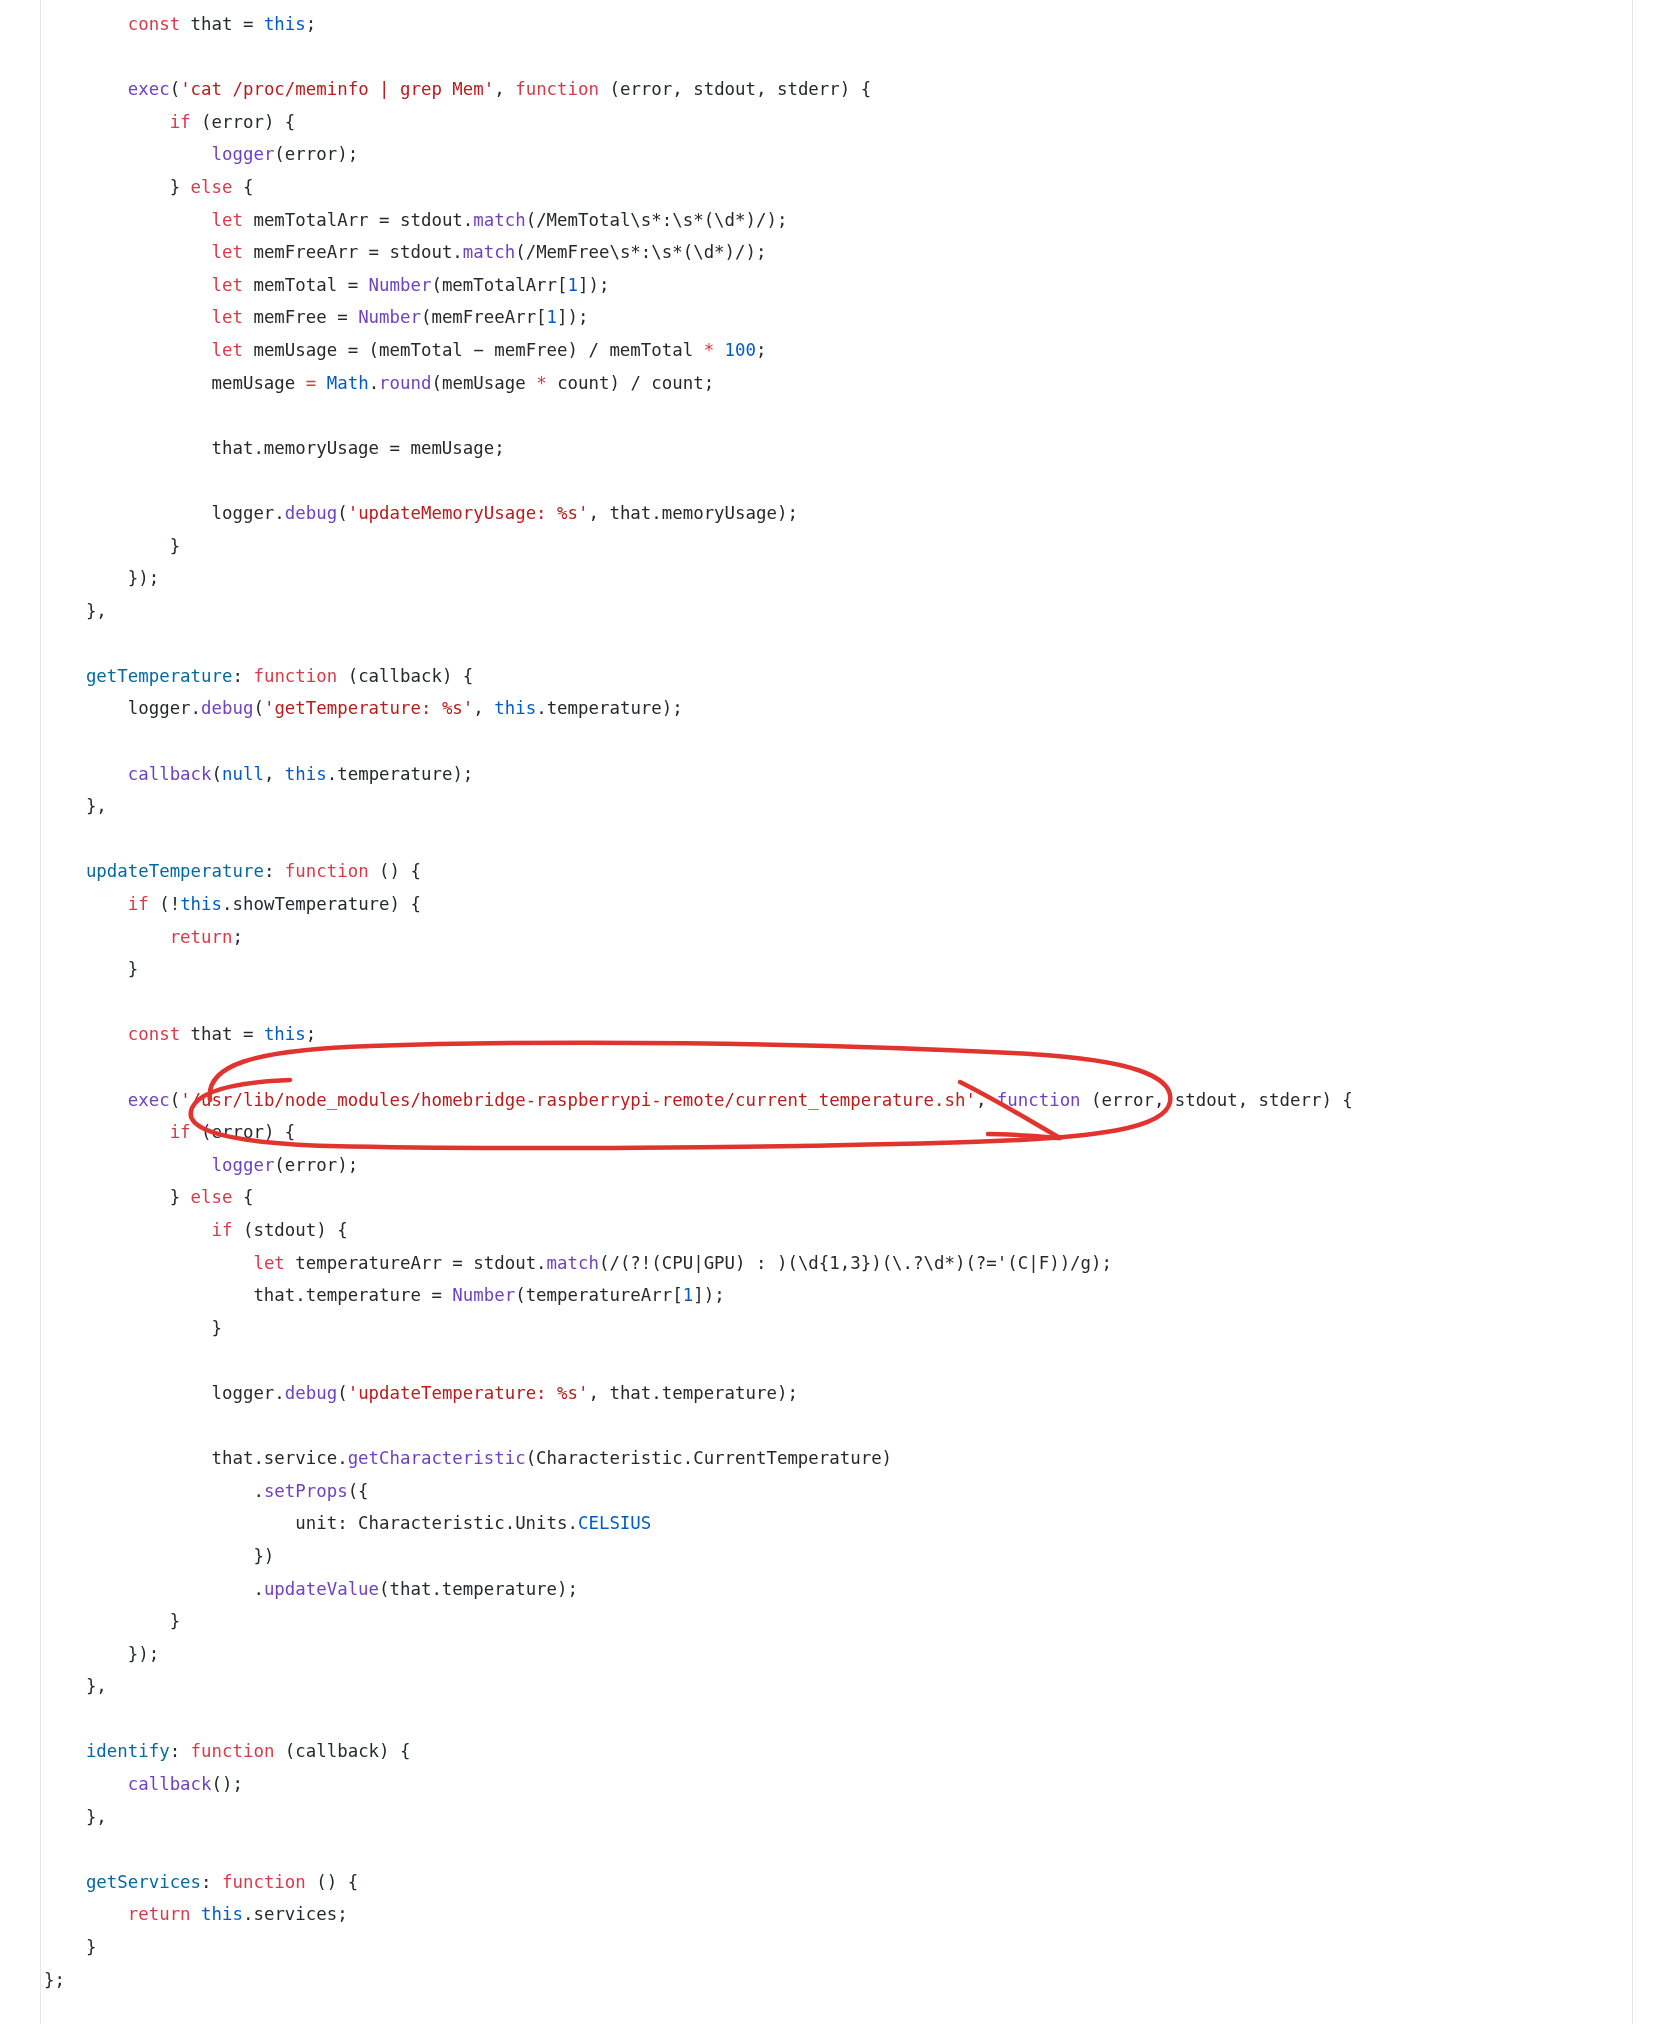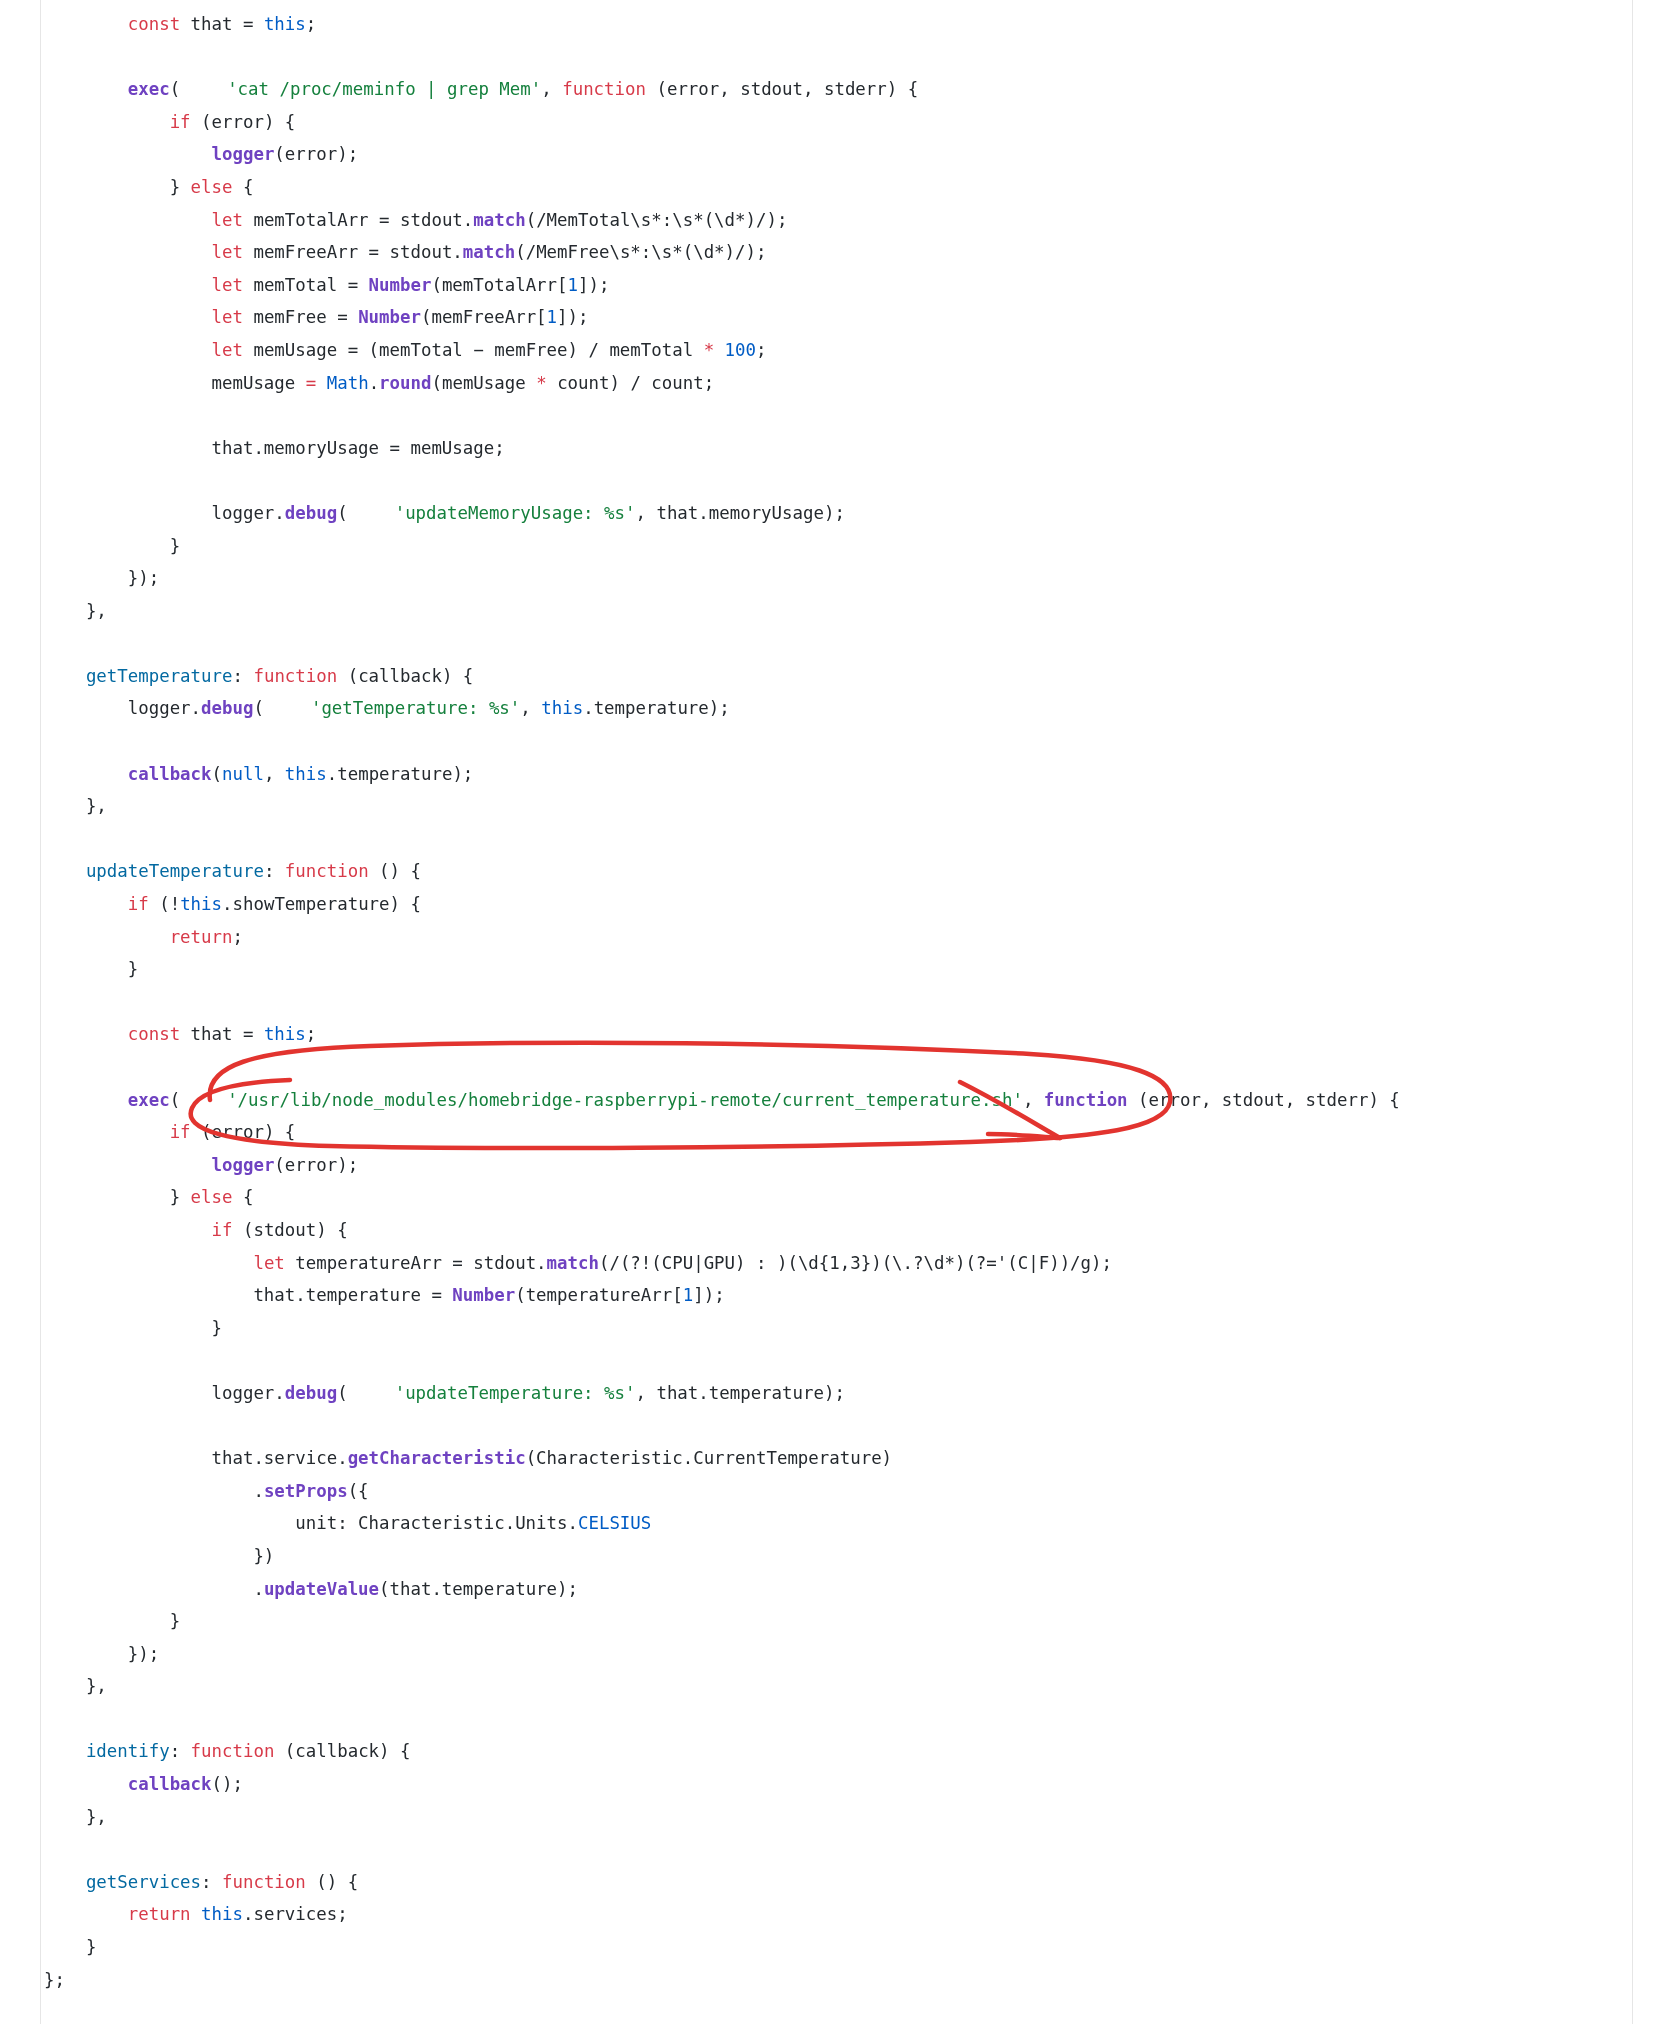--- a/index.html
+++ b/index.html
@@ -51,22 +51,22 @@
   }
   .code .ln {
     display: block;
     height: 32.6px;
     padding-left: 2px;
   }
   
   .kw   { color: #d73a49; }
   .this { color: #005cc5; }
   .num  { color: #005cc5; }
-  .str  { color: #15803d; margin-left: 47px; }
-  .fn   { color: #6f42c1; font-weight: bold; }
+  .str  { color: #b91c1c; }
+  .fn   { color: #6f42c1; }
   .key  { color: #0369a1; }
 
   
   .annotation {
     position: absolute;
     left: 170px;
     top: 1030px;
     width: 1050px;
     height: 140px;
     pointer-events: none;

